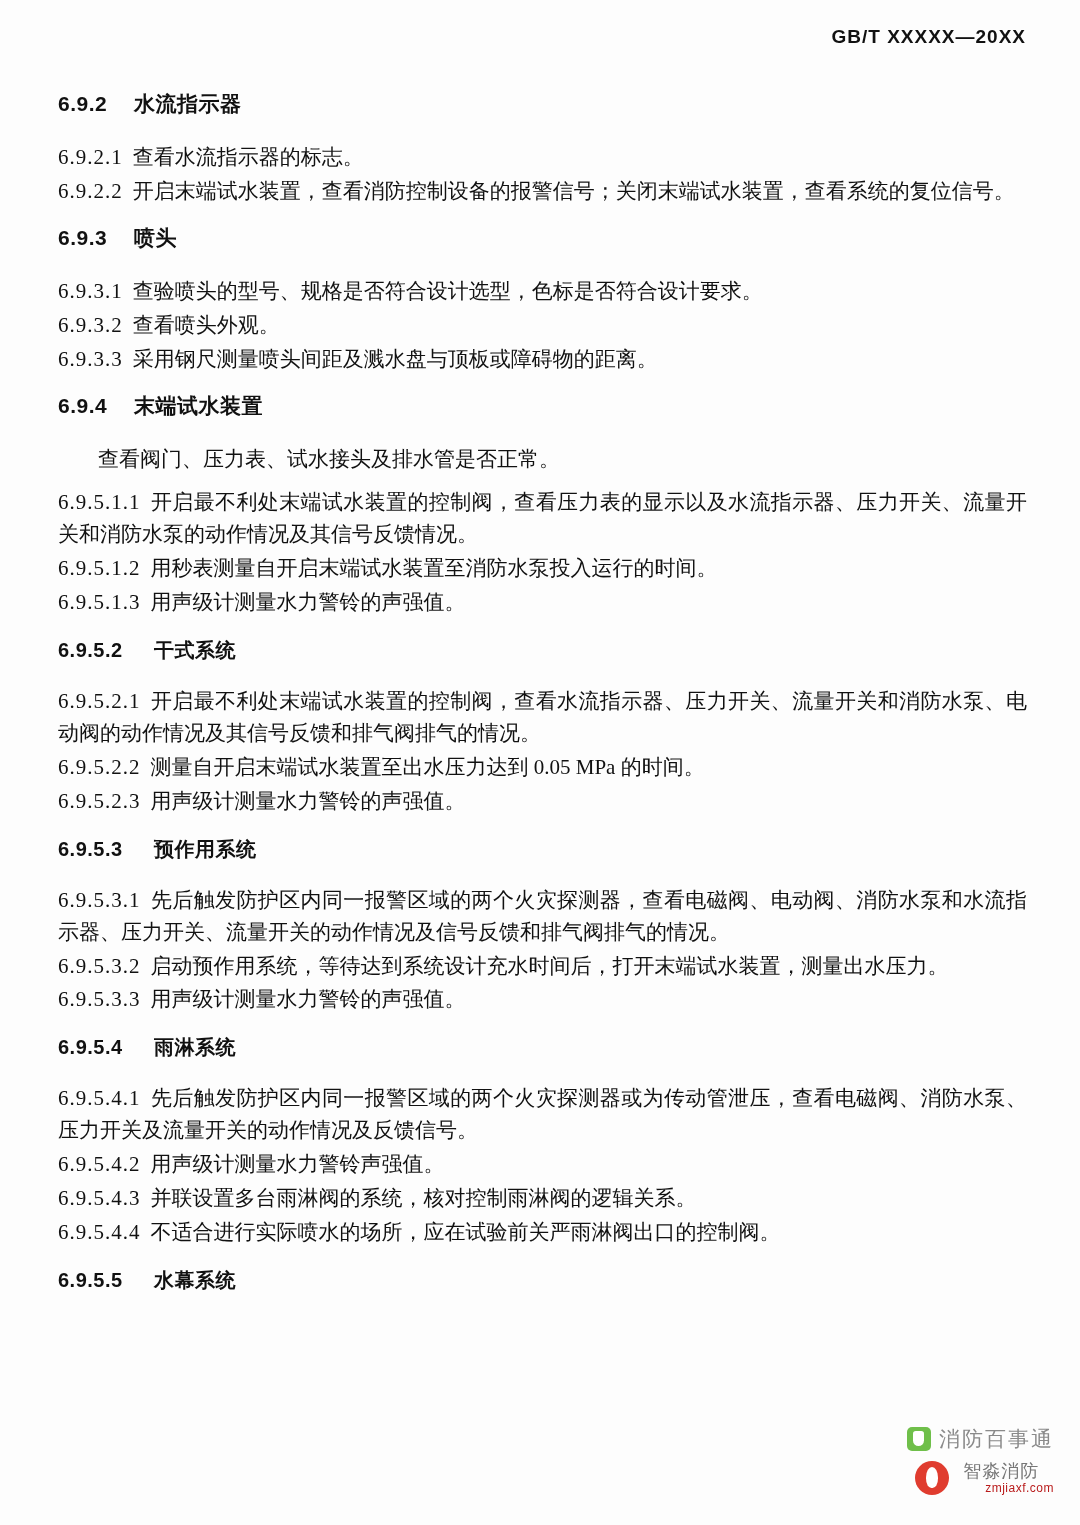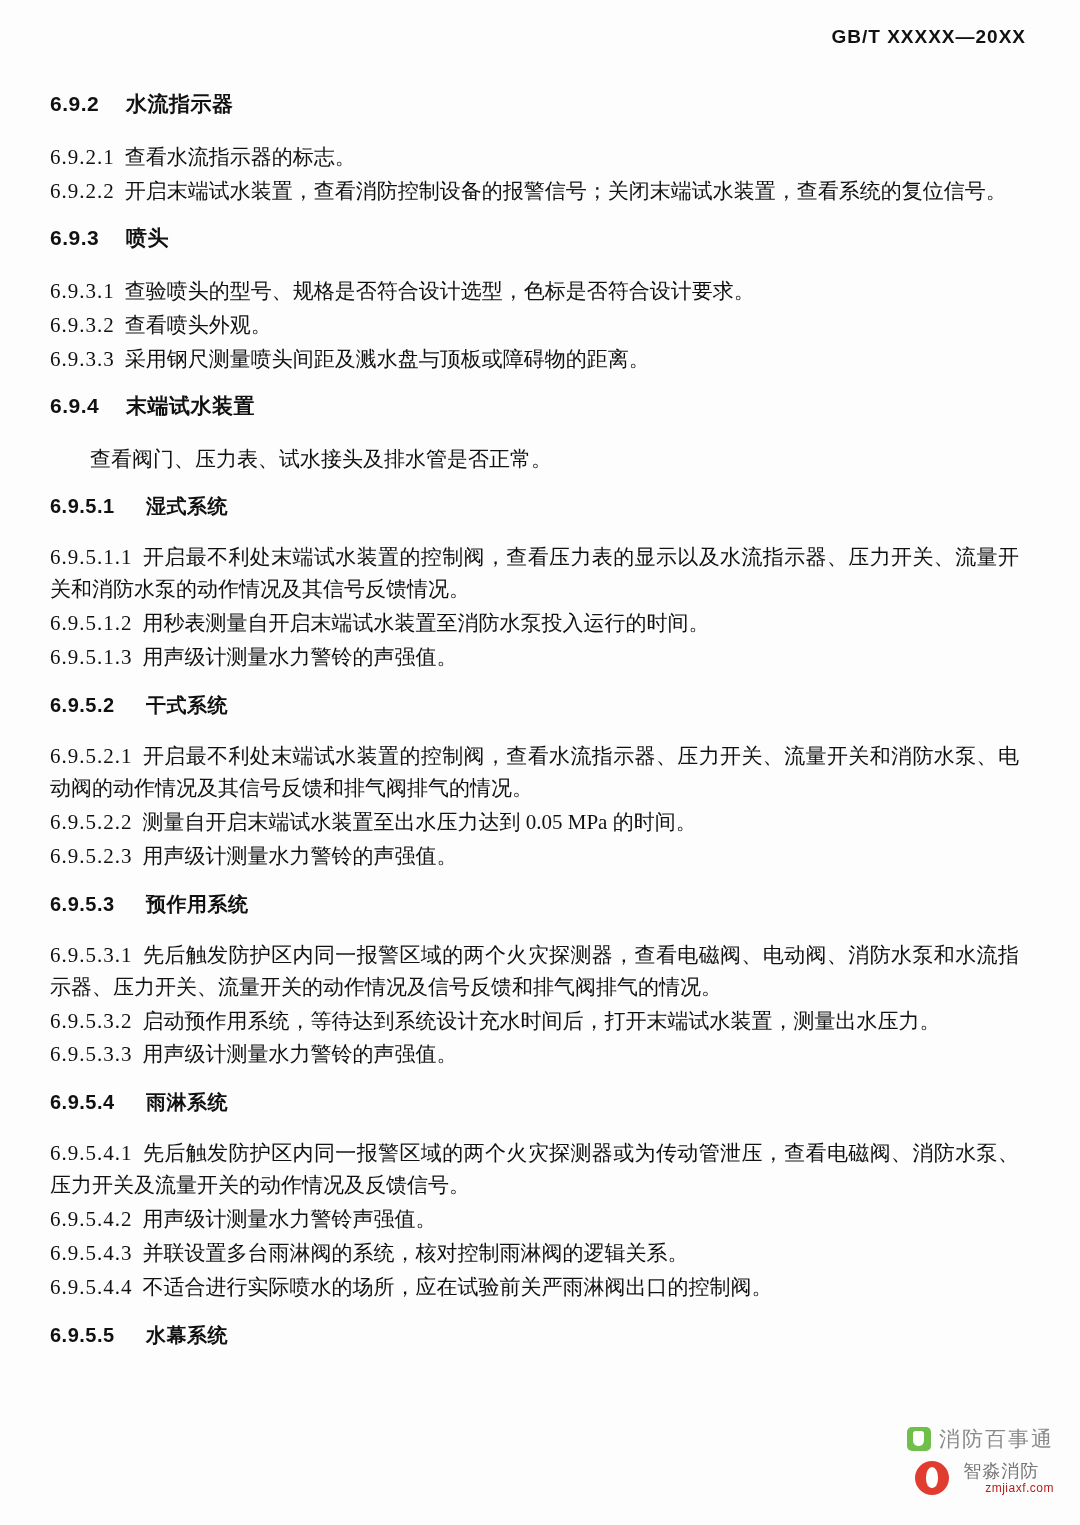--- a/index.html
+++ b/index.html
@@ -26,21 +26,21 @@
     right: 54px;
     font-family: "Liberation Sans", sans-serif;
     font-weight: bold;
     font-size: 19px;
     letter-spacing: 1px;
     color: #111;
   }
   .content {
     position: absolute;
     top: 74px;
-    left: 50px;
+    left: 58px;
     width: 985px;
   }
   .h2 {
     font-family: "Liberation Sans", "DejaVu Sans", sans-serif;
     font-weight: bold;
     font-size: 21px;
     margin: 16px 0 14px 0;
     letter-spacing: 0.5px;
   }
   .h2 .num {
@@ -193,23 +193,20 @@
 
     <div class="h2">
       <span class="num">6.9.4</span><span>末端试水装置</span>
     </div>
     <div class="spacer-sm"></div>
     <p class="para indent">
       <span>查看阀门、压力表、试水接头及排水管是否正常。</span>
     </p>
 
 
-    <div class="h3">
-      <span class="num">6.9.5.1</span><span>湿式系统</span>
-    </div>
     <div class="spacer-sm"></div>
     <p class="para">
       <span class="num">6.9.5.1.1</span><span>开启最不利处末端试水装置的控制阀，查看压力表的显示以及水流指示器、压力开关、流量开关和消防水泵的动作情况及其信号反馈情况。</span>
     </p>
     <p class="para">
       <span class="num">6.9.5.1.2</span><span>用秒表测量自开启末端试水装置至消防水泵投入运行的时间。</span>
     </p>
     <p class="para">
       <span class="num">6.9.5.1.3</span><span>用声级计测量水力警铃的声强值。</span>
     </p>

